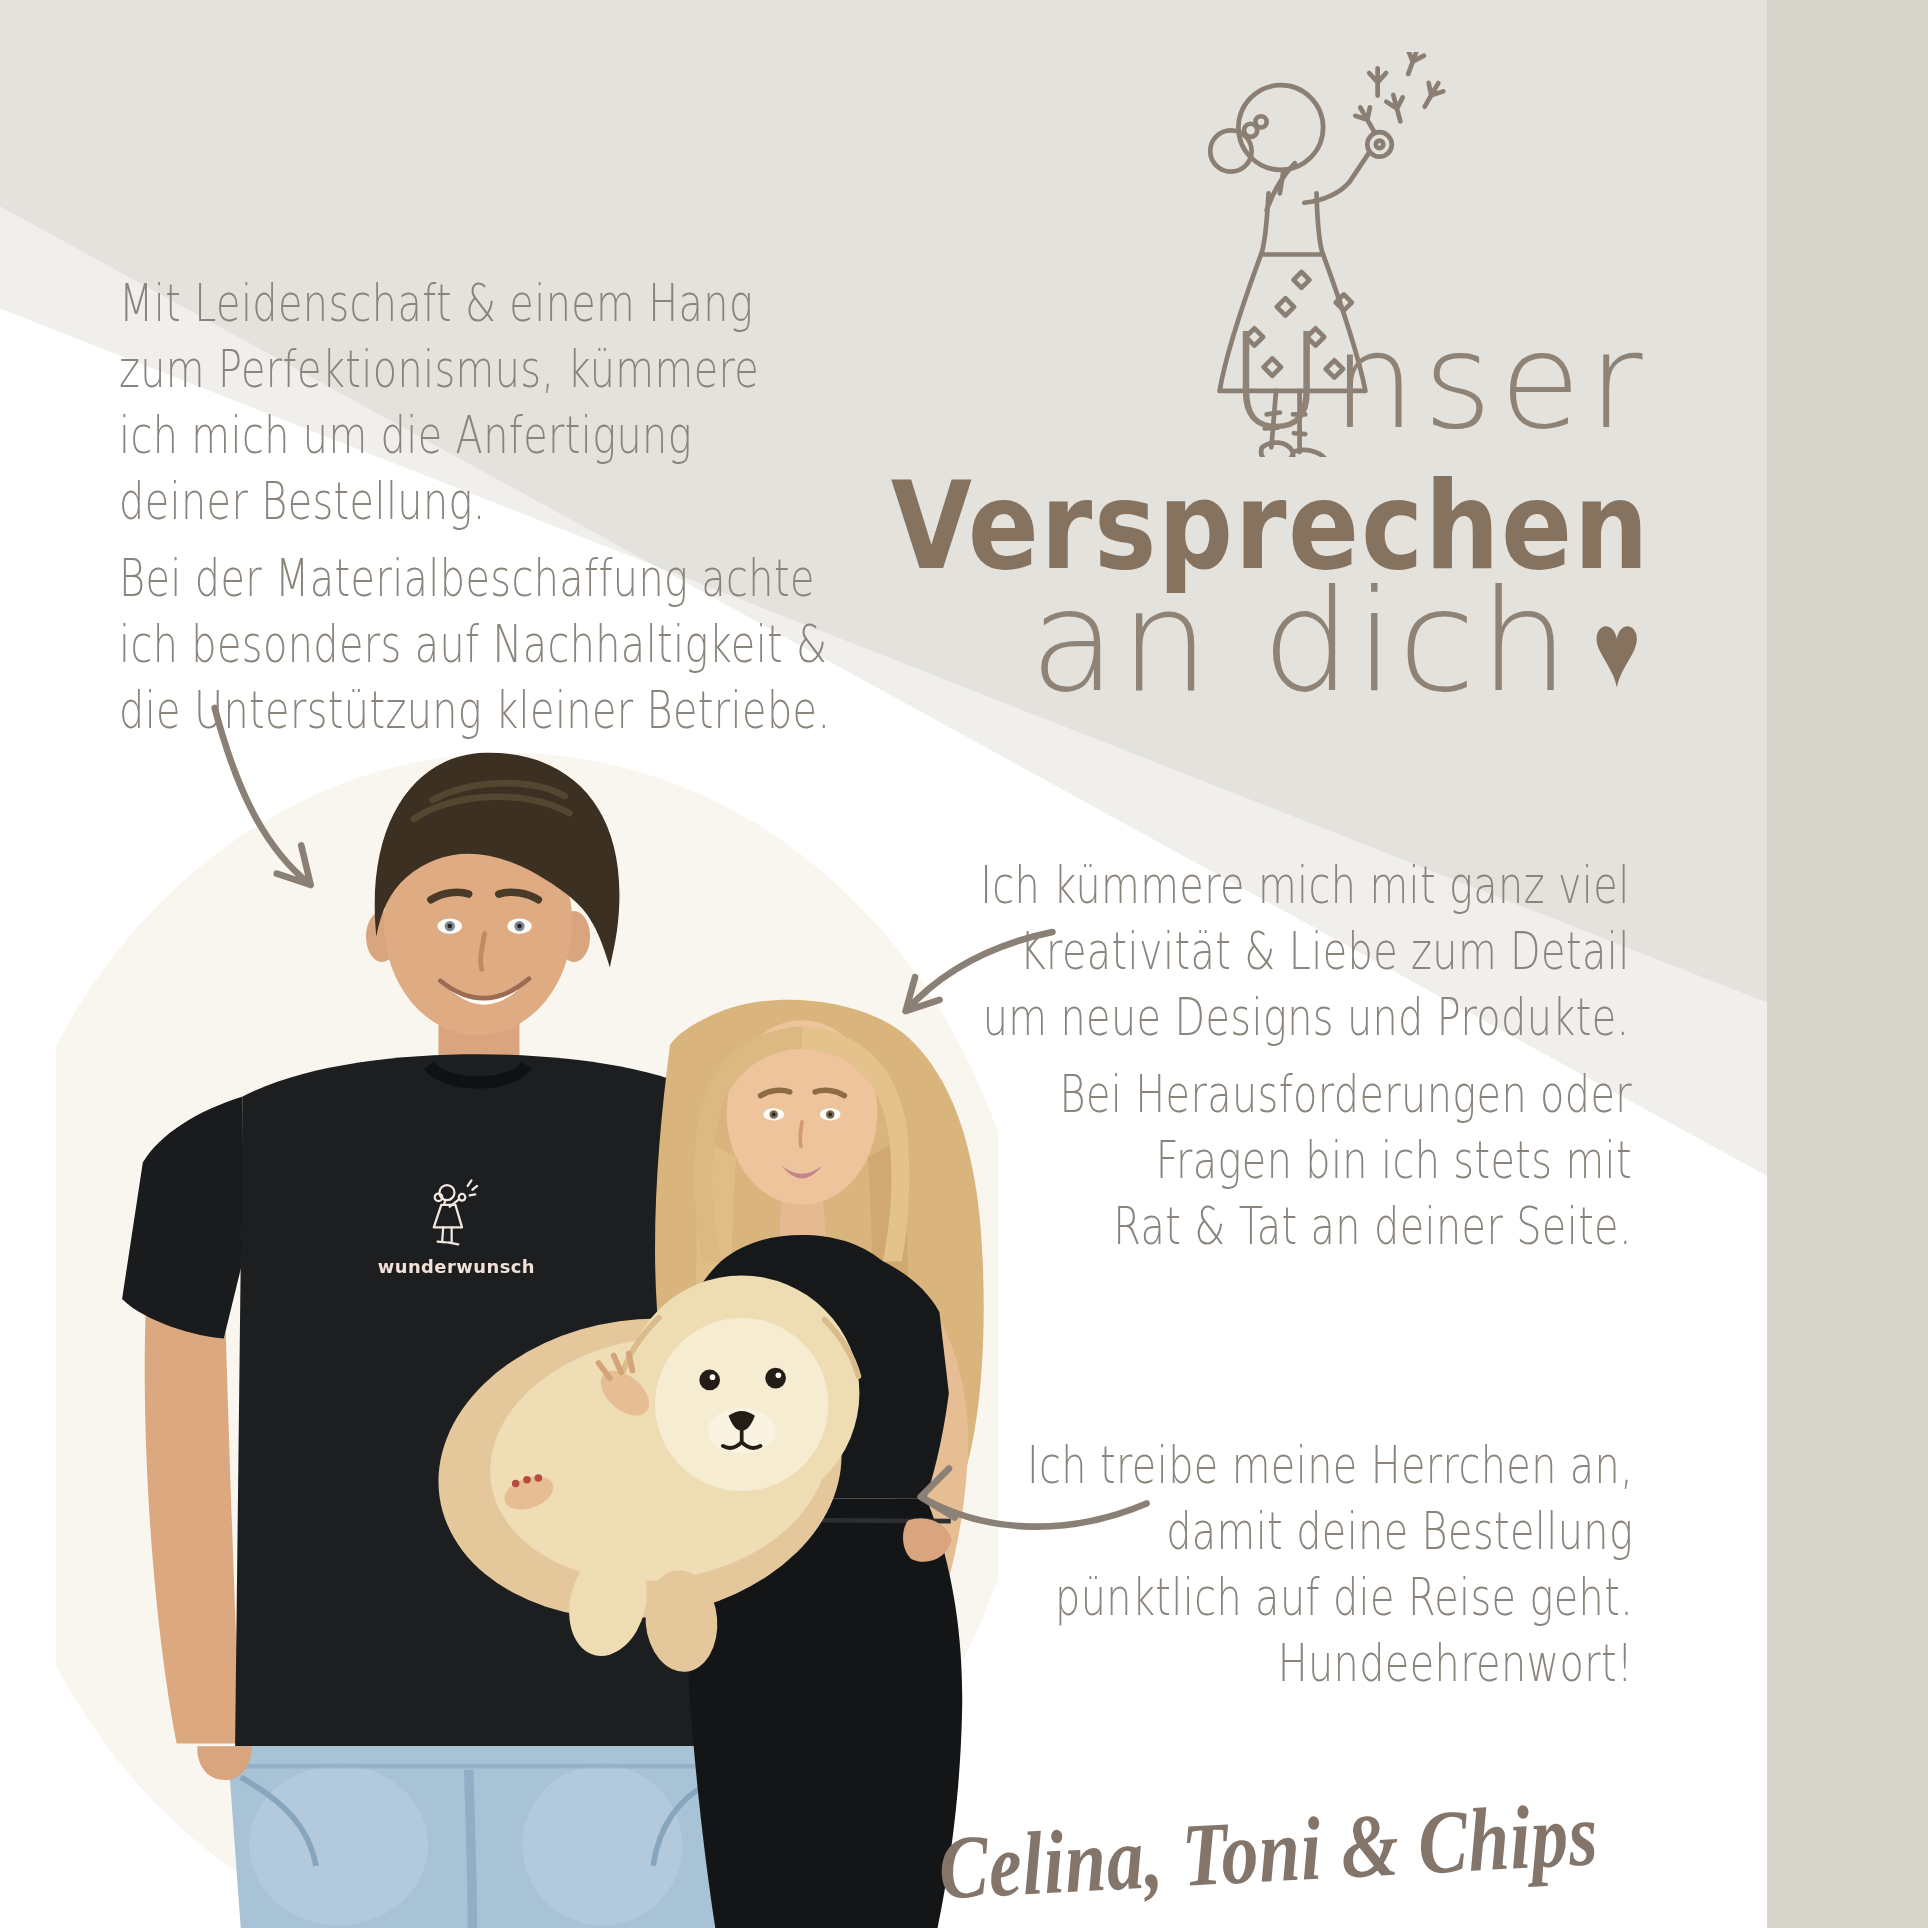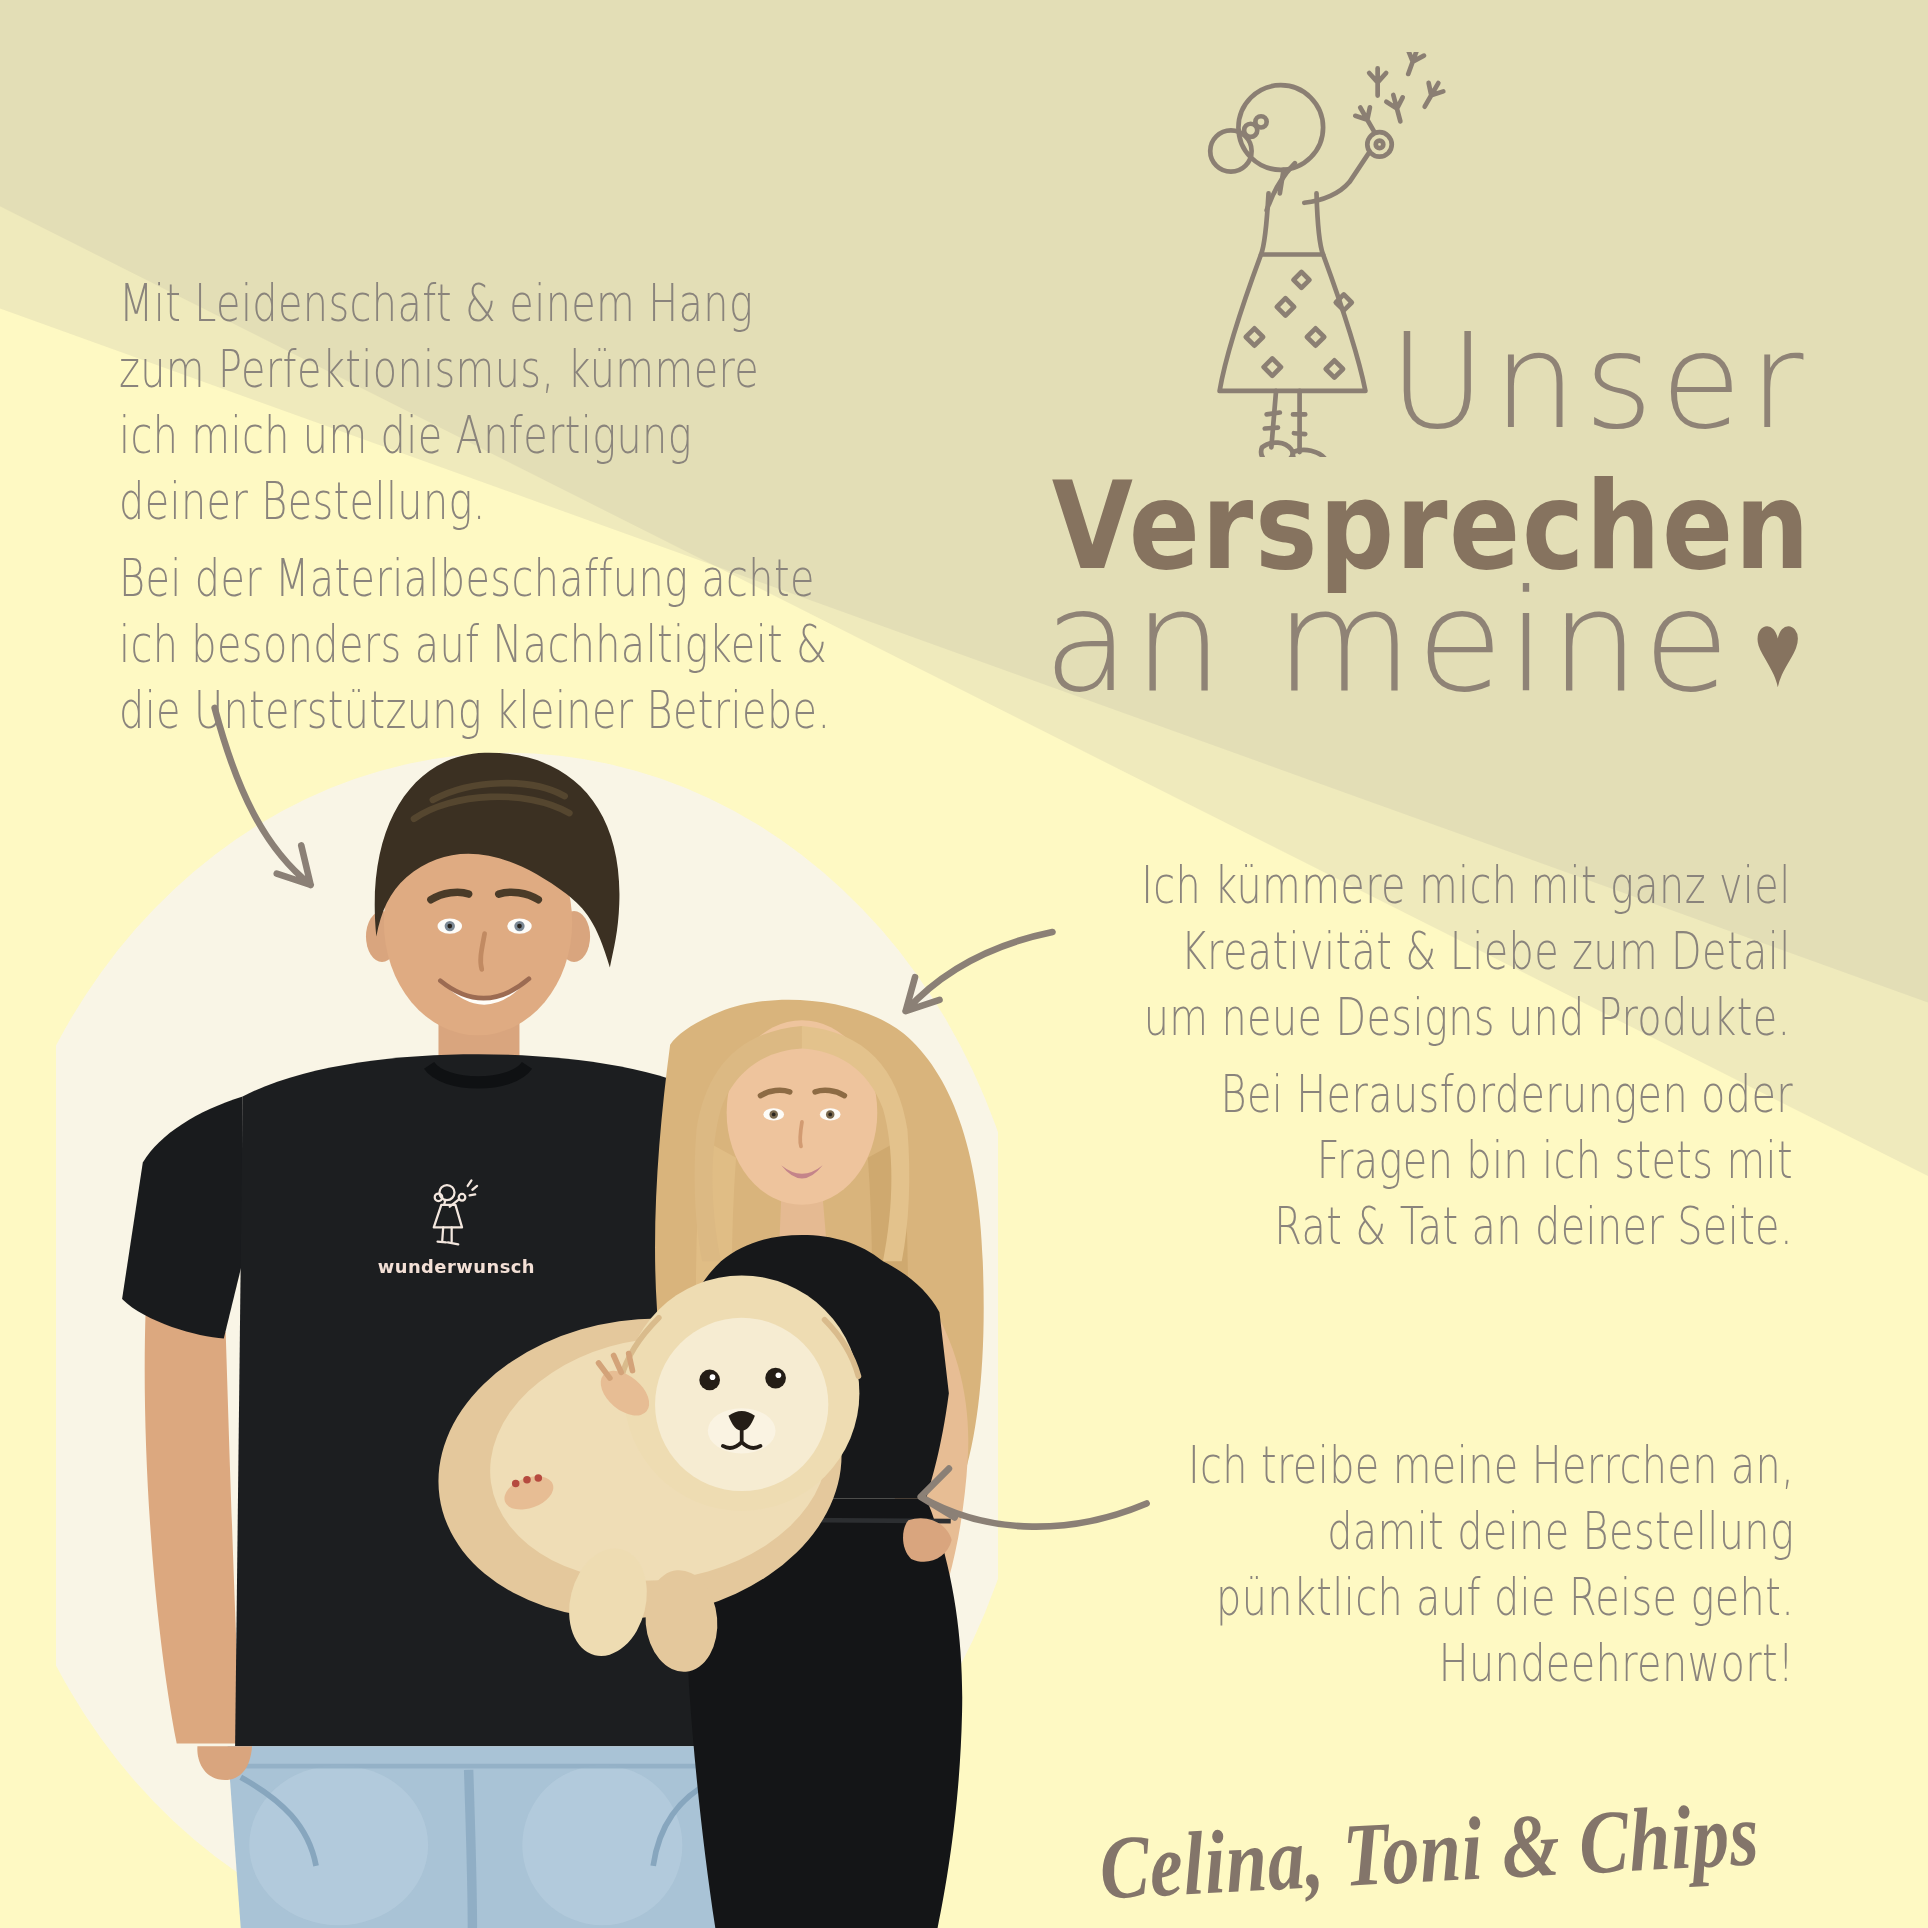--- a/index.html
+++ b/index.html
@@ -1,18 +1,18 @@
 <!DOCTYPE html>
 <html style="font-size:15px"><head>
 <meta charset="utf-8">
 <style>
   html,body{margin:0;padding:0;background:#d8d5cd;}
   .canvas{
-    position:relative;width:1928px;height:1928px;overflow:hidden;
-    background:#fef9c3;
+    position:relative;width:1767px;height:1928px;overflow:hidden;
+    background:#ffffff;
     font-family:"DejaVu Sans","Liberation Sans",sans-serif;
   }
   .band{position:absolute;inset:0;pointer-events:none;}
   .band-b{background:rgba(182,174,160,0.20);
     clip-path:polygon(0 0,100% 0,100% 61%,0 10.7%);}
   .band-a{background:rgba(182,174,160,0.20);
     clip-path:polygon(0 0,100% 0,100% 52%,0 16%);}
 
   .para{position:absolute;color:#8a847c;font-size:51px;line-height:66px;
     letter-spacing:0.5px;font-weight:300;white-space:nowrap;}
@@ -103,21 +103,21 @@
           <path d="M0 16 L0 2 M0 2 L-9 -8 M0 2 L9 -8 M0 2 L0 -13"></path>
         </g>
       <g transform="translate(196,70) rotate(-30)">
           <path d="M0 16 L0 2 M0 2 L-9 -8 M0 2 L9 -8 M0 2 L0 -13"></path>
         </g>
     </g>
   </svg>
 
   <div class="h-unser">Unser</div>
   <div class="h-versprechen">Versprechen</div>
-  <div class="h-andich"><span>an meine</span><span class="heart">♥</span></div>
+  <div class="h-andich"><span>an dich</span><span class="heart">♥</span></div>
 
   <div id="p3" class="para para-right">
     <div>Ich kümmere mich mit ganz viel</div>
     <div>Kreativität &amp; Liebe zum Detail</div>
     <div>um neue Designs und Produkte.</div>
   </div>
   <div id="p4" class="para para-right">
     <div>Bei Herausforderungen oder</div>
     <div>Fragen bin ich stets mit</div>
     <div>Rat &amp; Tat an deiner Seite.</div>

